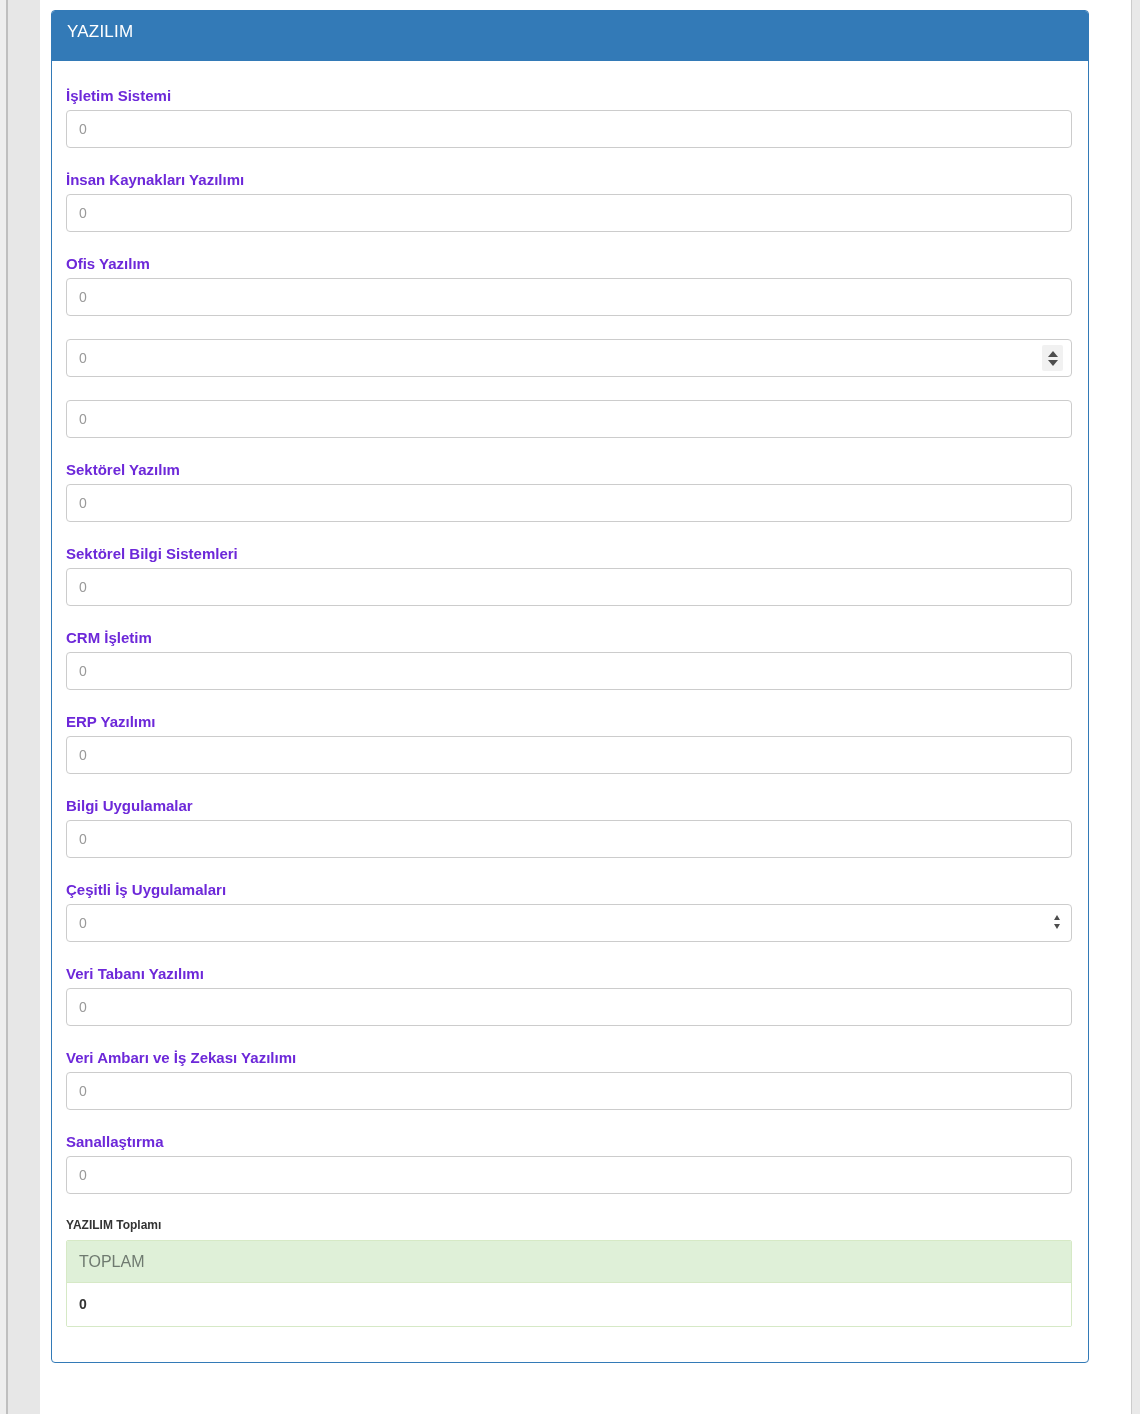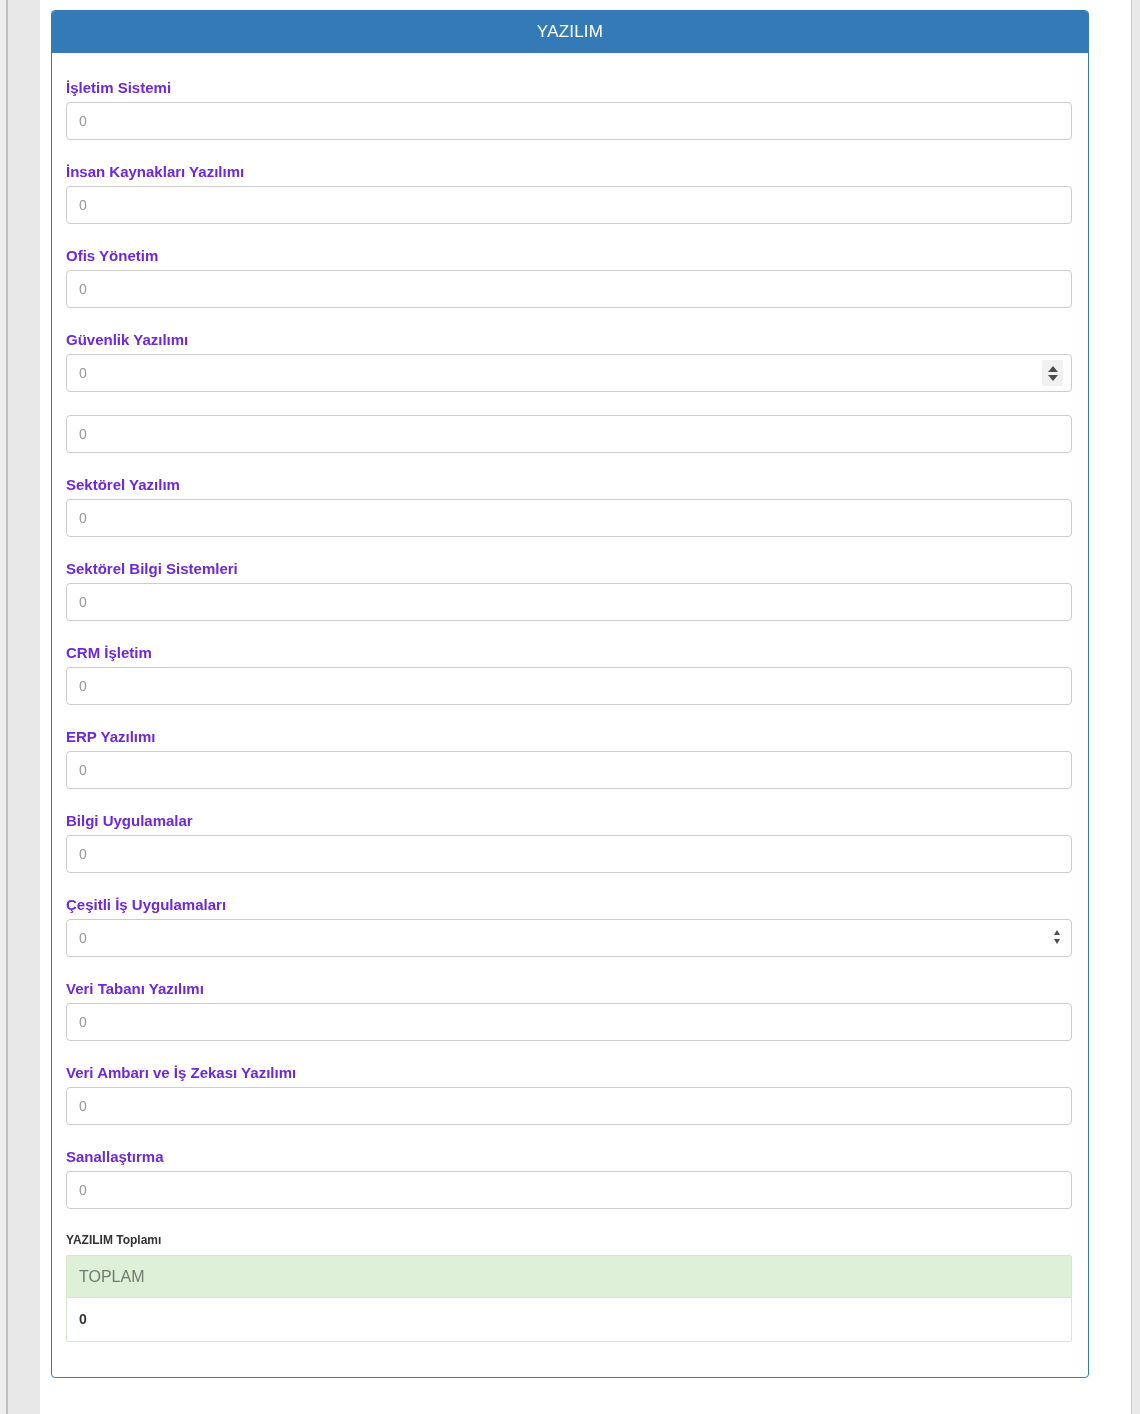--- a/index.html
+++ b/index.html
@@ -39,28 +39,27 @@
   
   .panel {
     width: 1038px;
     border: 1px solid #337ab7;
     border-radius: 4px;
     background: #ffffff;
   }
   .panel-heading {
     background: #337ab7;
     color: #ffffff;
-    height: 42px;
+    height: 50px;
     line-height: 42px;
     padding: 0 15px;
     font-size: 17px;
     font-weight: normal;
     letter-spacing: 0.2px;
     border-radius: 3px 3px 0 0;
-    text-align: center;
   }
   .panel-body {
     padding: 26px 16px 35px 14px;
   }
   .form-group { margin-bottom: 23px; }
   .form-group label {
     display: block;
     font-size: 15px;
     font-weight: bold;
     color: #6d28d9;
@@ -184,29 +183,28 @@
 
   <div class="form-group">
     <label>İnsan Kaynakları Yazılımı</label>
     <div class="input-wrap">
       <input class="form-control" type="text" value="0" style="">
 
     </div>
   </div>
 
   <div class="form-group">
-    <label>Ofis Yönetim</label>
-    <div class="input-wrap">
-      <input class="form-control" type="text" value="0" style="">
-
-    </div>
-  </div>
-
-  <div class="form-group">
-    <label>Güvenlik Yazılımı</label>
+    <label>Ofis Yazılım</label>
+    <div class="input-wrap">
+      <input class="form-control" type="text" value="0" style="">
+
+    </div>
+  </div>
+
+  <div class="form-group">
     <div class="input-wrap">
       <input class="form-control" type="text" value="0" style="">
       <div class="spinner-boxed">
         <div class="tri-up"></div>
         <div class="tri-down"></div>
       </div>
 
     </div>
   </div>
 

